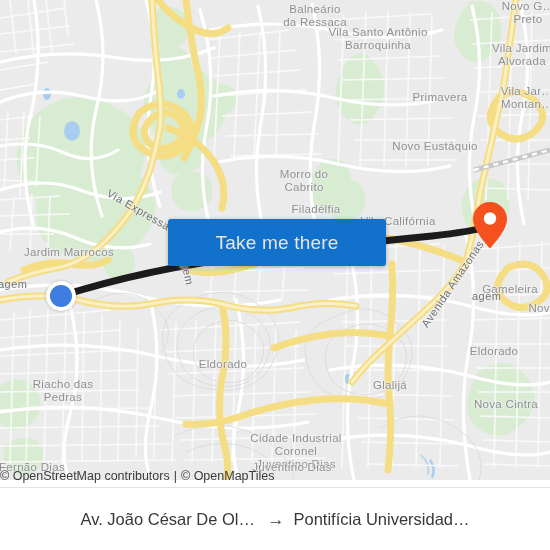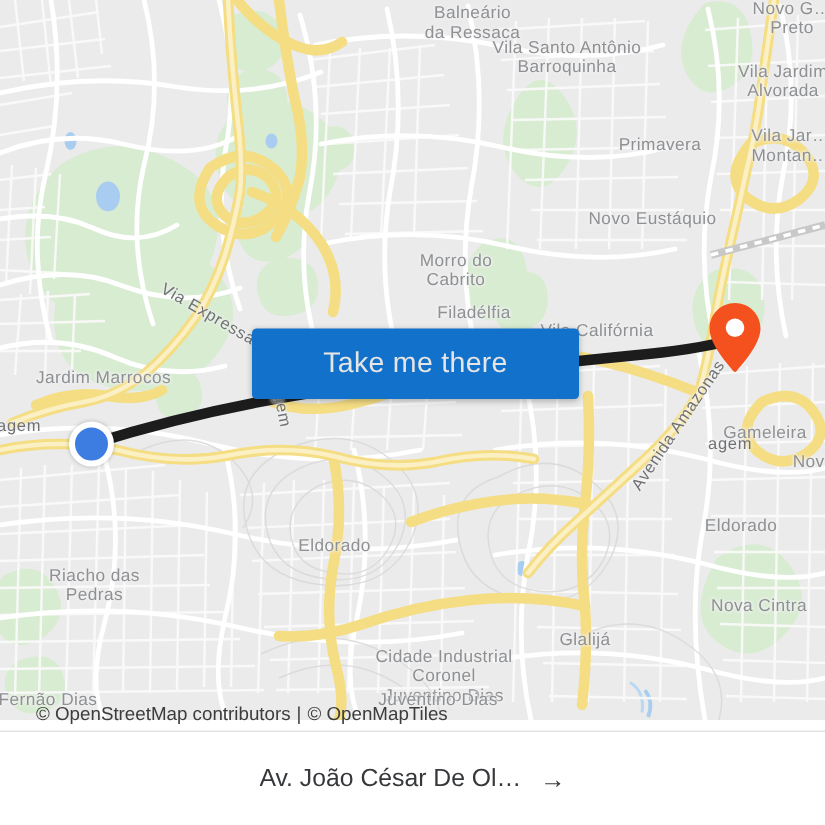--- a/index.html
+++ b/index.html
@@ -103,21 +103,21 @@
   #attribution {
     position: absolute;
     left: 0;
     top: 466px;
     width: 550px;
     height: 20px;
     font-size: 12.5px;
     color: #3c3c3c;
     display: flex;
     align-items: center;
-    padding-left: 24px;
+    padding-left: 0;
     box-sizing: border-box;
     white-space: nowrap;
   }
   #attribution .sep { margin: 0 4px; color: #3c3c3c; }
 
   
   #footer {
     position: absolute;
     left: 0;
     top: 487px;
@@ -366,21 +366,21 @@
         <div class="map-label" style="left: 435px; top: 140px;">Novo Eustáquio</div>
         <div class="map-label" style="left: 268px; top: 168px; margin-left: 36px;">Morro do
 Cabrito</div>
         <div class="map-label" style="left: 316px; top: 203px;">Filadélfia</div>
         <div class="map-label" style="left: 398px; top: 215px;">Vila Califórnia</div>
         <div class="map-label" style="left: 69px; top: 246px;">Jardim Marrocos</div>
         <div class="map-label" style="left: 510px; top: 283px;">Gameleira</div>
         <div class="map-label" style="left: 545px; top: 302px;">Nov…</div>
         <div class="map-label" style="left: 494px; top: 345px;">Eldorado</div>
         <div class="map-label" style="left: 223px; top: 358px;">Eldorado</div>
-        <div class="map-label" style="left: 390px; top: 379px; margin-top: 42px;">Glalijá</div>
+        <div class="map-label" style="left: 390px; top: 379px;">Glalijá</div>
         <div class="map-label" style="left: 506px; top: 398px;">Nova Cintra</div>
         <div class="map-label" style="left: 63px; top: 378px;">Riacho das
 Pedras</div>
         <div class="map-label" style="left: 296px; top: 432px;">Cidade Industrial
 Coronel
 Juventino Dias</div>
         <div class="map-label" style="left: 32px; top: 461px;">Fernão Dias</div>
         <div class="map-label" style="left: 292px; top: 461px;">Juventino Dias</div>
       </div>
     <div id="road-labels">
@@ -407,15 +407,16 @@
 
   <div id="attribution">
     <span>© OpenStreetMap contributors</span>
     <span class="sep">|</span>
     <span>© OpenMapTiles</span>
   </div>
 
   <div id="footer">
     <span class="footer-place">Av. João César De Oliveira…</span>
     <span id="footer-arrow">→</span>
+    <span class="footer-place">Pontifícia Universidad…</span>
   </div>
 
 </div>
 
 </body></html>

